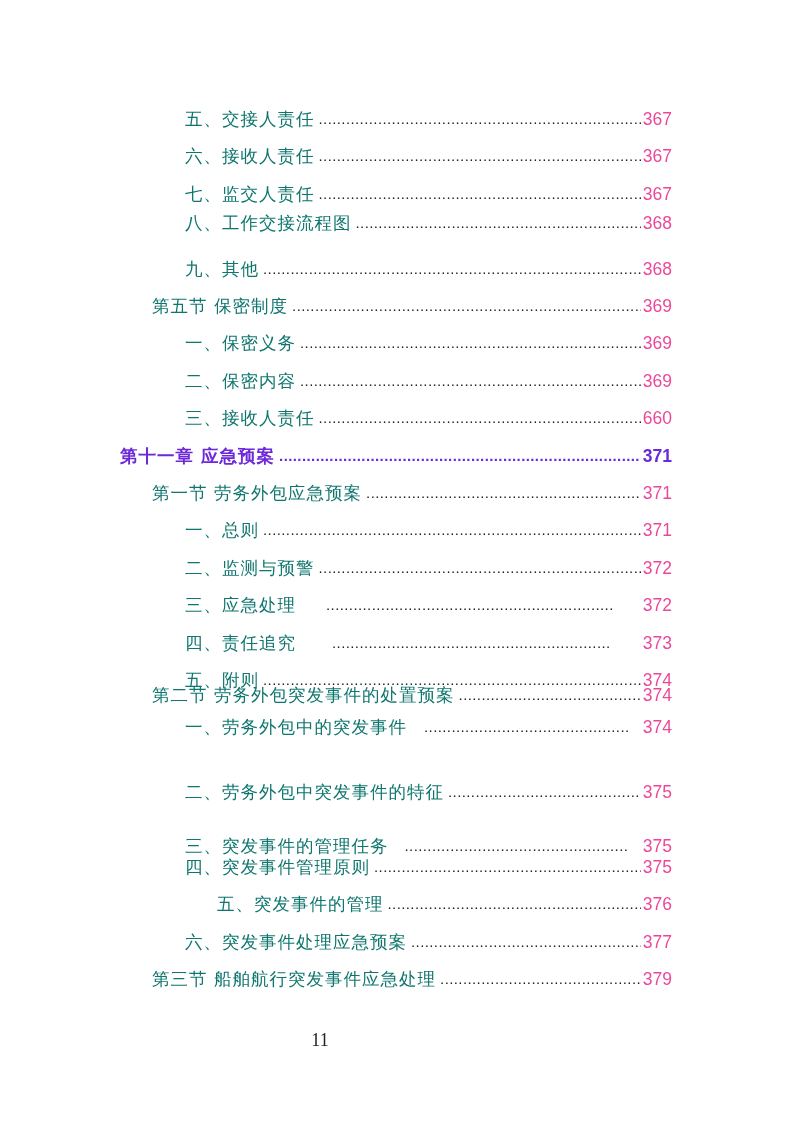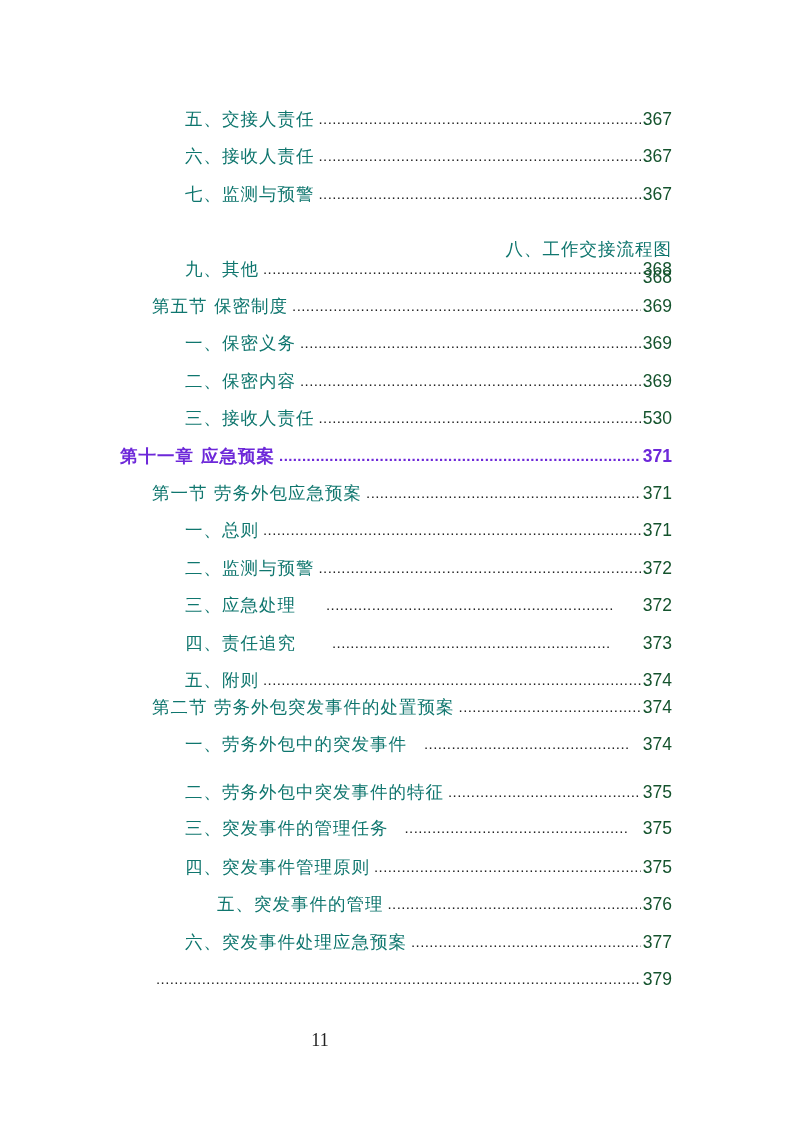--- a/index.html
+++ b/index.html
@@ -5,21 +5,21 @@
   html, body { margin: 0; padding: 0; background: #ffffff; }
   body { width: 793px; height: 1122px; position: relative; overflow: hidden;
          font-family: "DejaVu Serif", "Liberation Serif", serif; color: #1a1a1a; }
   .toc { position: absolute; left: 0; top: 100px; width: 793px; }
   .row { position: absolute; height: 28px; display: flex; align-items: flex-end;
          font-size: 17.5px; line-height: 28px; right: 121px; }
   .row .label { white-space: nowrap; letter-spacing: 1px; font-family: "DejaVu Sans", "Liberation Sans", sans-serif; font-weight: normal; color:#0f766e; }
   .row .leader { flex: 1; overflow: hidden; white-space: nowrap; margin: 0 2px 0 4px;
                  font-family: "Liberation Sans", sans-serif; font-size: 15px; letter-spacing: 0.4px; color:#222; }
   .row .leader::after { content: "......................................................................................................................................................................................................................"; }
-  .row .page { font-family: "Liberation Sans", sans-serif; font-size: 17.5px; color:#14532d; }
+  .row .page { font-family: "Liberation Sans", sans-serif; font-size: 17.5px; color:#ec4899; }
   .lvl1 { left: 120px; }
   .lvl1 .label, .lvl1 .page, .lvl1 .leader { font-weight: bold; color:#6d28d9; }
   .lvl2 { left: 152px; }
   .lvl3 { left: 185px; }
   .footer { position: absolute; top: 1030px; left: 0; width: 640px; text-align: center;
             font-family: "Liberation Serif", serif; font-size: 18px; color:#222; }
 </style>
 </head>
 <body>
 
@@ -28,25 +28,25 @@
       <span class="label">五、交接人责任</span>
       <span class="leader"></span>
       <span class="page">367</span>
     </div>
     <div class="row lvl3" style="top: 42.4px;">
       <span class="label">六、接收人责任</span>
       <span class="leader"></span>
       <span class="page">367</span>
     </div>
     <div class="row lvl3" style="top: 79.8px;">
-      <span class="label">七、监测与预警</span>
+      <span class="label">七、监交人责任</span>
       <span class="leader"></span>
       <span class="page">367</span>
     </div>
-    <div class="row lvl3" style="top: 135px; flex-direction: column;">
+    <div class="row lvl3" style="top: 109px;">
       <span class="label">八、工作交接流程图</span>
       <span class="leader"></span>
       <span class="page">368</span>
     </div>
     <div class="row lvl3" style="top: 154.6px;">
       <span class="label">九、其他</span>
       <span class="leader"></span>
       <span class="page">368</span>
     </div>
     <div class="row lvl2" style="top: 192px;">
@@ -60,21 +60,21 @@
       <span class="page">369</span>
     </div>
     <div class="row lvl3" style="top: 266.8px;">
       <span class="label">二、保密内容</span>
       <span class="leader"></span>
       <span class="page">369</span>
     </div>
     <div class="row lvl3" style="top: 304.2px;">
       <span class="label">三、接收人责任</span>
       <span class="leader"></span>
-      <span class="page">530</span>
+      <span class="page">660</span>
     </div>
     <div class="row lvl1" style="top: 341.6px;">
       <span class="label">第十一章 应急预案</span>
       <span class="leader"></span>
       <span class="page">371</span>
     </div>
     <div class="row lvl2" style="top: 379px;">
       <span class="label">第一节 劳务外包应急预案</span>
       <span class="leader"></span>
       <span class="page">371</span>
@@ -97,54 +97,55 @@
     <div class="row lvl3" style="top: 528.6px; gap: 32px;">
       <span class="label">四、责任追究</span>
       <span class="leader"></span>
       <span class="page">373</span>
     </div>
     <div class="row lvl3" style="top: 566px;">
       <span class="label">五、附则</span>
       <span class="leader"></span>
       <span class="page">374</span>
     </div>
-    <div class="row lvl2" style="top: 593px; text-align: right;">
+    <div class="row lvl2" style="top: 581px; text-align: right;">
       <span class="label">第二节 劳务外包突发事件的处置预案</span>
       <span class="leader"></span>
       <span class="page">374</span>
     </div>
-    <div class="row lvl3" style="top: 630px; gap: 13px;">
+    <div class="row lvl3" style="top: 613px; gap: 13px;">
       <span class="label">一、劳务外包中的突发事件</span>
       <span class="leader"></span>
       <span class="page">374</span>
     </div>
     <div class="row lvl3" style="top: 678.2px;">
       <span class="label">二、劳务外包中突发事件的特征</span>
       <span class="leader"></span>
       <span class="page">375</span>
     </div>
-    <div class="row lvl3" style="top: 714px; gap: 12px;">
+    <div class="row lvl3" style="top: 732px; gap: 12px;">
       <span class="label">三、突发事件的管理任务</span>
       <span class="leader"></span>
       <span class="page">375</span>
     </div>
     <div class="row lvl3" style="top: 753px;">
       <span class="label">四、突发事件管理原则</span>
       <span class="leader"></span>
       <span class="page">375</span>
     </div>
     <div class="row lvl3" style="top: 790.4px; margin-left: 32px;">
       <span class="label">五、突发事件的管理</span>
       <span class="leader"></span>
       <span class="page">376</span>
     </div>
     <div class="row lvl3" style="top: 827.8px;">
       <span class="label">六、突发事件处理应急预案</span>
       <span class="leader"></span>
       <span class="page">377</span>
     </div>
     <div class="row lvl2" style="top: 865.2px;">
+      <span class="label">第三节 船舶航行突发事件应急处理</span>
       <span class="leader"></span>
       <span class="page">379</span>
     </div>
   </div>
 
 <div class="footer">11</div>
 
 </body></html>

